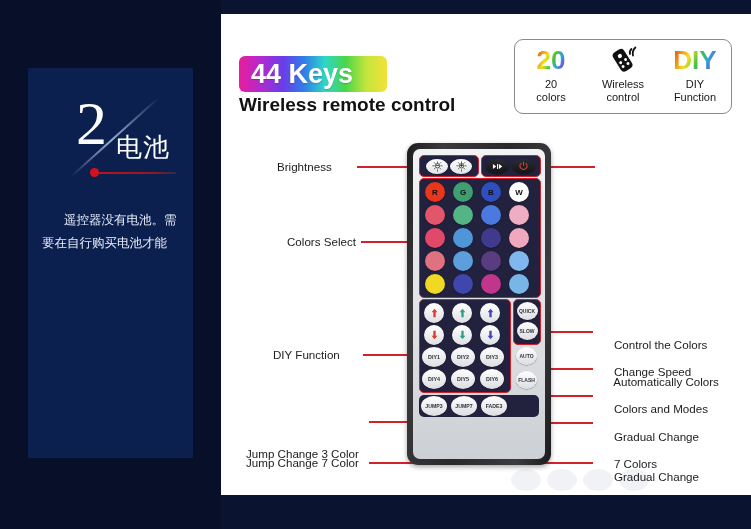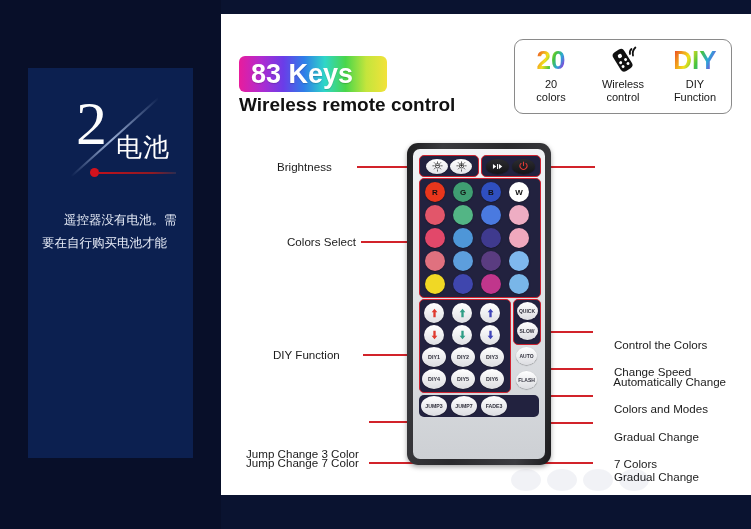--- a/index.html
+++ b/index.html
@@ -195,21 +195,21 @@
       <p class="indent">遥控器没有电池。需</p>
       <p>要在自行购买电池才能</p>
     </div>
 
   </div>
 </div>
 
 <div id="sheet">
 
   <div id="keys-banner">
-    <span>83 Keys</span>
+    <span>44 Keys</span>
   </div>
   <div id="sub-title">Wireless remote control</div>
 
   <div id="feature-box">
 
     <div class="feature">
       <div class="glyph">
         <span class="rainbow-text">20</span>
       </div>
       <div class="cap">
@@ -440,21 +440,21 @@
   <div class="lbl" style="left:66px;top:221px;">Colors Select</div>
   <div class="lbl" style="left:52px;top:334px;">DIY Function</div>
   <div class="lbl" style="left:25px;top:401px;margin-top:32px;">Jump Change 3 Color</div>
   <div class="lbl" style="left:25px;top:442px;">Jump Change 7 Color</div>
 
   <div class="lbl r" style="left:380px;top:310px;">
     <span>Control the Colors</span><br>
     <span>Change Speed</span>
   </div>
   <div class="lbl r" style="left:380px;top:347px;">
-    <span>Automatically Change</span><br>
+    <span>Automatically Colors</span><br>
     <span>Colors and Modes</span>
   </div>
   <div class="lbl r" style="left:380px;top:402px;">
     <span>Gradual Change</span><br>
     <span>7 Colors</span>
   </div>
   <div class="lbl r" style="left:380px;top:442px;">
     <span>Gradual Change</span><br>
     <span>3 Colors</span>
   </div>

